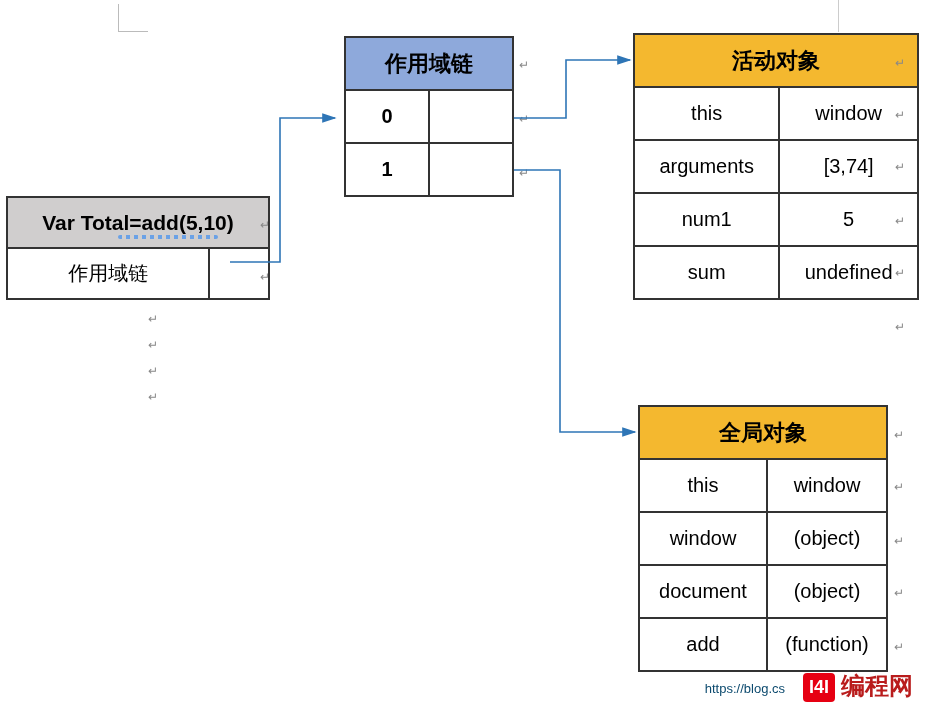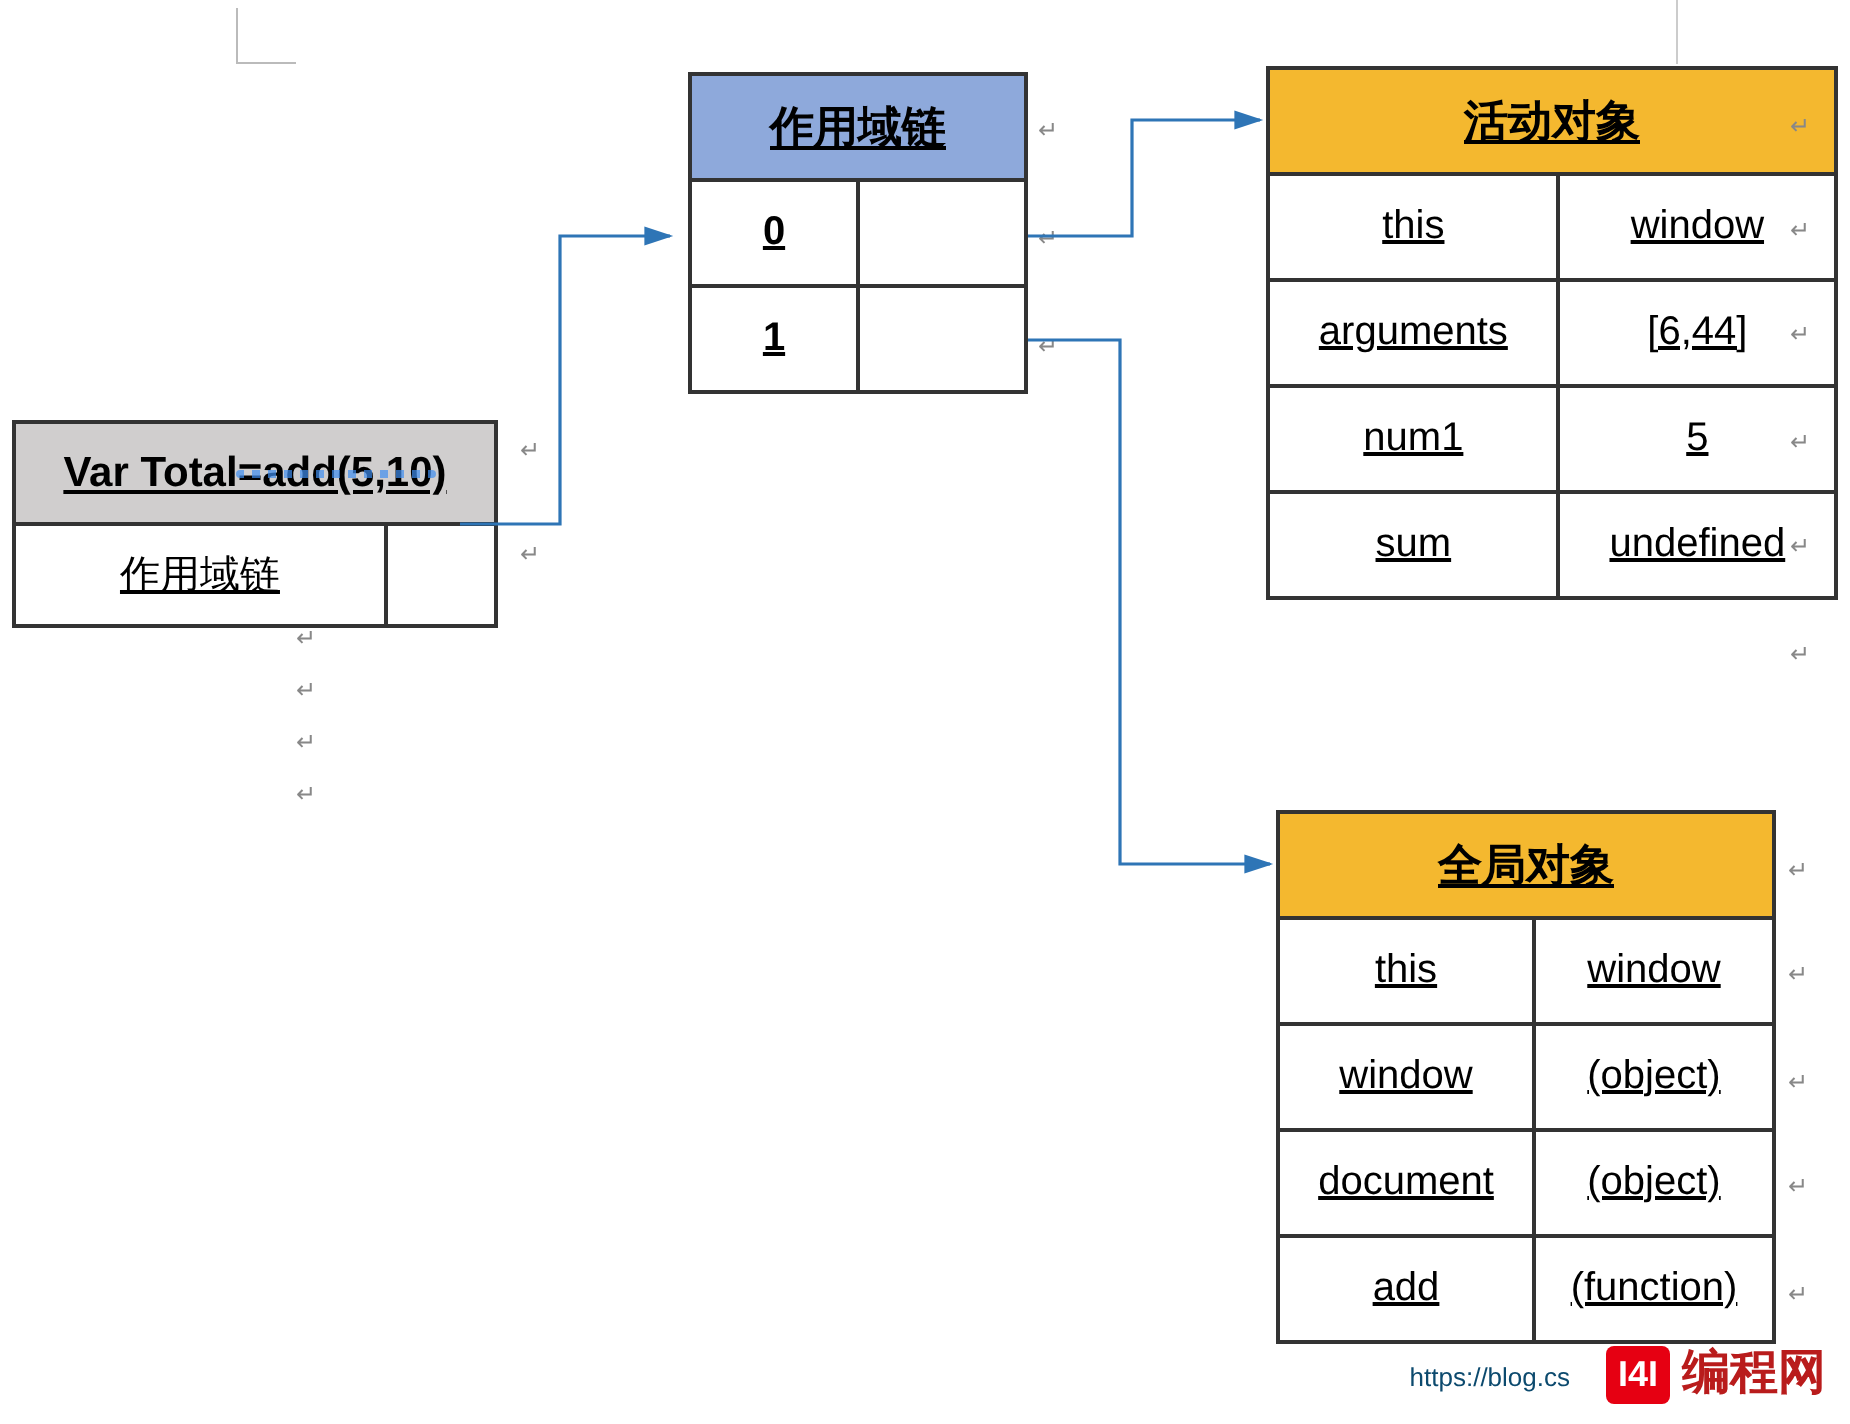--- a/index.html
+++ b/index.html
@@ -16,21 +16,20 @@
   .box-tbl {
     position: absolute;
     border-collapse: collapse;
     background: #fff;
   }
   .box-tbl td, .box-tbl th {
     border: 2px solid #333;
     text-align: center;
     vertical-align: middle;
     padding: 0 8px;
-    text-decoration: underline;
   }
   .hdr-grey {
     background: #d0cece;
     font-weight: bold;
     height: 50px;
     font-size: 21px;
   }
   .hdr-blue {
     background: #8ea9db;
     font-weight: bold;
@@ -87,21 +86,21 @@
     height: 712px;
     pointer-events: none;
   }
 </style>
 </head>
 <body>
 
 <div style="position:absolute;left:118px;top:4px;width:30px;height:28px;border-left:1px solid #bbb;border-bottom:1px solid #bbb;"></div>
 <div style="position:absolute;right:86px;top:0;width:1px;height:32px;background:#ccc;"></div>
 
-<table class="box-tbl" style="left:6px; top:210px; width:243px;">
+<table class="box-tbl" style="left:6px; top:196px; width:264px;">
   <tbody>
       <tr class="row51">
     <th colspan="2" class="hdr-grey">Var Total=add(5,10)</th>
   </tr>
   <tr class="row51">
     <td style="width:190px">作用域链</td>
     <td style="width:56px"></td>
   </tr>
 </tbody>
   </table>
@@ -131,21 +130,21 @@
   <tbody>
       <tr class="row53">
     <th colspan="2" class="hdr-orange">活动对象</th>
   </tr>
   <tr class="row53">
     <td style="width:130px">this</td>
     <td style="width:124px">window</td>
   </tr>
   <tr class="row53">
     <td>arguments</td>
-    <td>[6,44]</td>
+    <td>[3,74]</td>
   </tr>
   <tr class="row53">
     <td>num1</td>
     <td>5</td>
   </tr>
   <tr class="row53">
     <td>sum</td>
     <td>undefined</td>
   </tr>
 </tbody>

